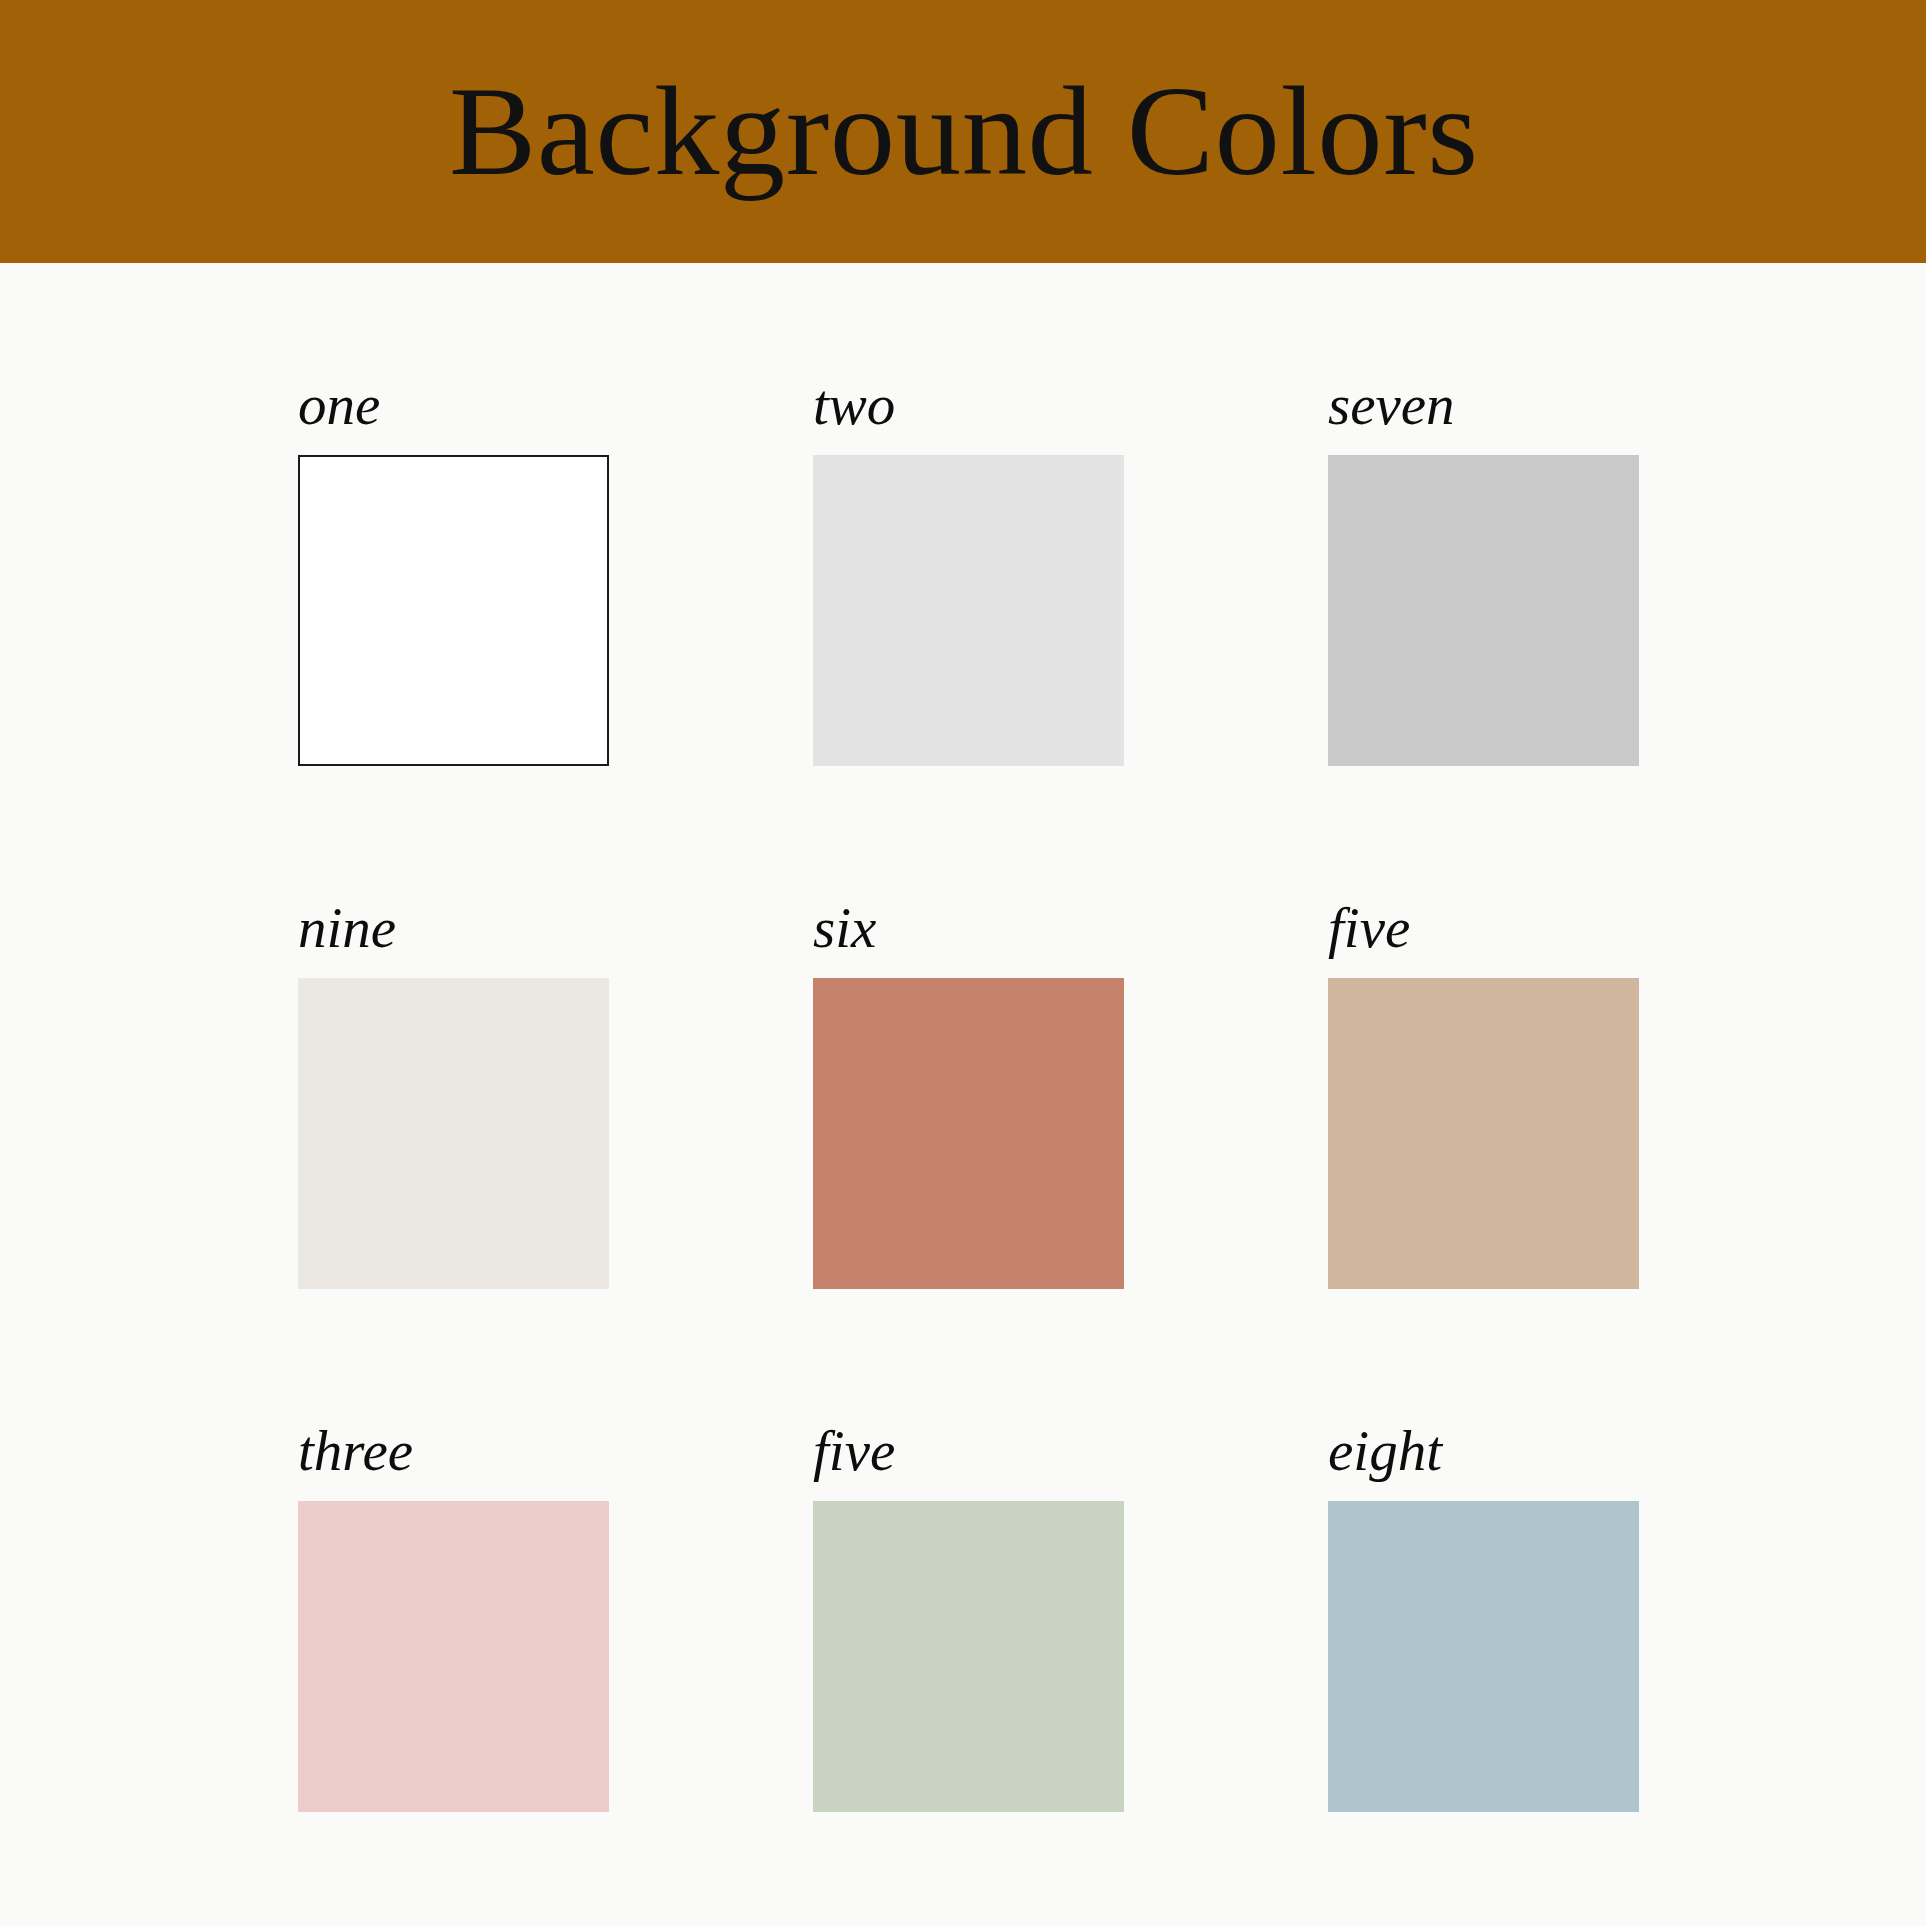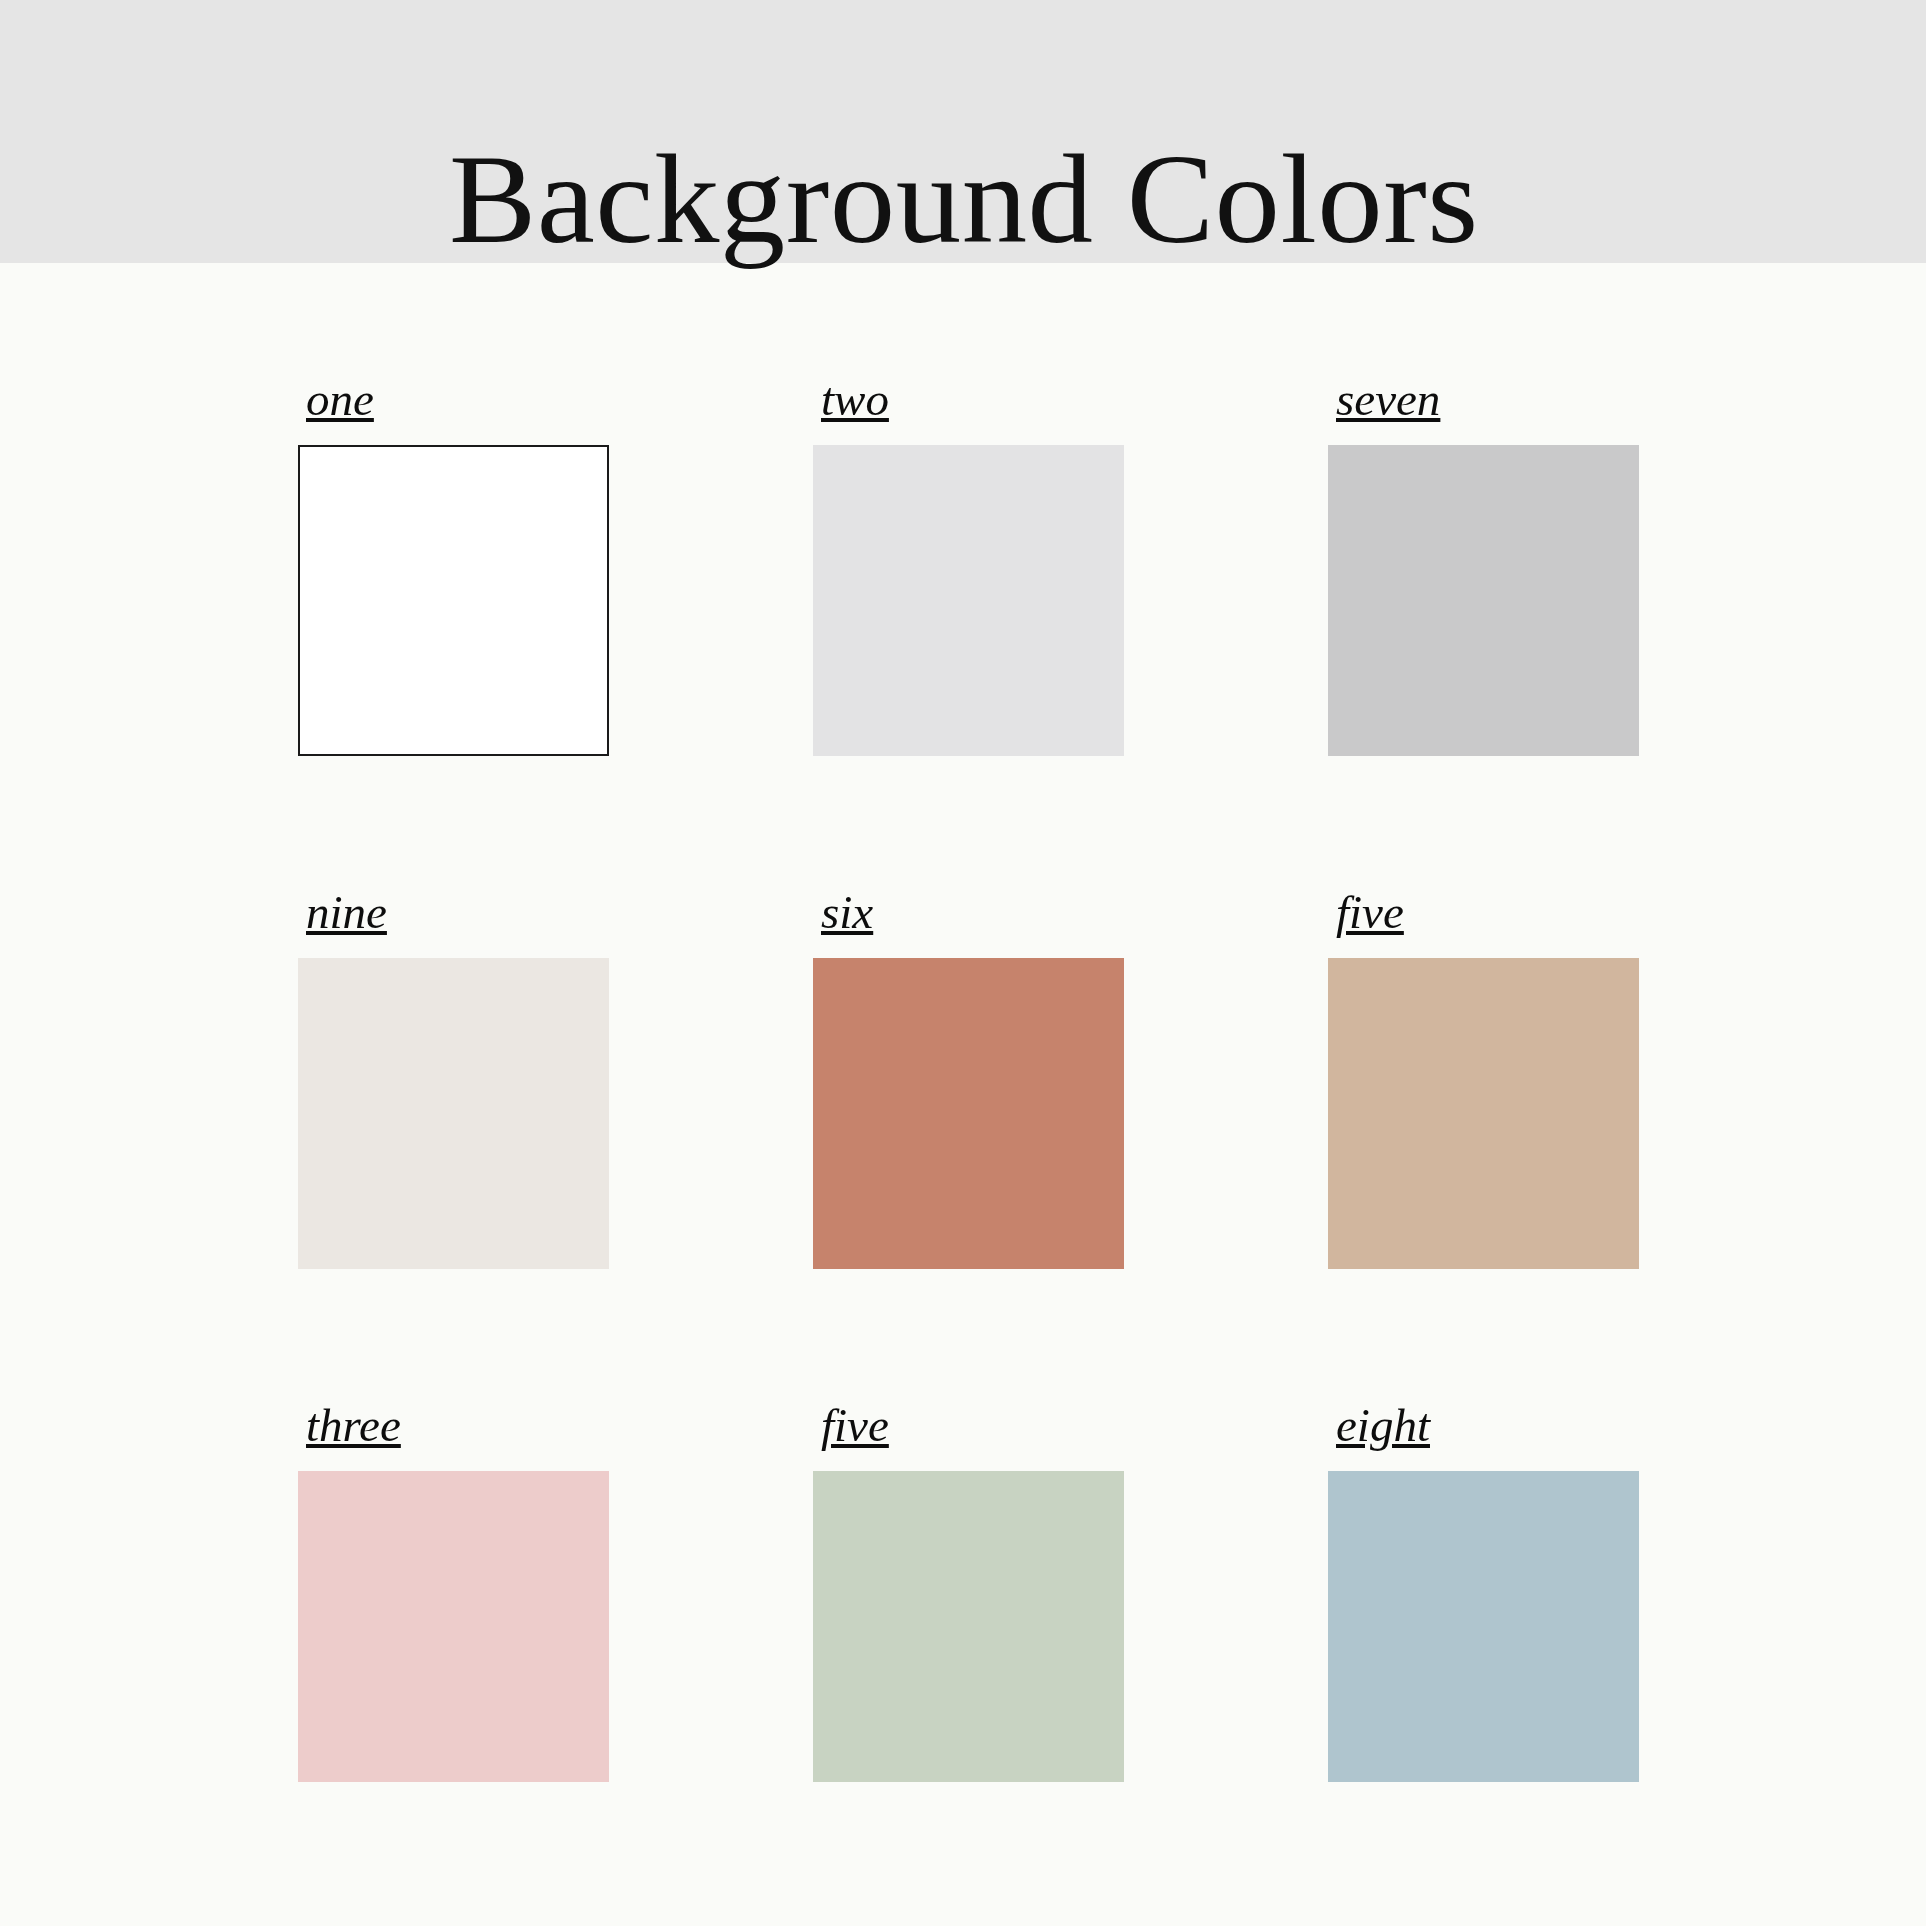--- a/index.html
+++ b/index.html
@@ -59,43 +59,42 @@
     width: 311px;
     display: flex;
     flex-direction: column;
     align-items: flex-start;
   }
 
   .swatch-label {
     font-family: "Liberation Serif", "DejaVu Serif", serif;
     font-style: italic;
     font-weight: 400;
-    font-size: 47px;
+    font-size: 57px;
     line-height: 1;
     color: #0D0D0D;
-    margin-left: 8px;
+    margin-left: 0;
     margin-bottom: 22px;
     white-space: nowrap;
-    text-decoration: underline;
   }
 
   .swatch-chip {
     width: 311px;
     height: 311px;
     display: block;
   }
 
   .swatch-chip.bordered {
     border: 2px solid #1A1A1A;
   }
 </style>
 </head>
 <body style="background: rgb(250, 251, 248);">
 
-<div id="header-band" style="background: #e5e5e5; align-items: flex-end;">
+<div id="header-band" style="background: #a16207;">
   <h1 id="page-title">Background Colors</h1>
 </div>
 
 <div id="palette-grid">
 
   <div class="swatch-cell">
     <span class="swatch-label">one</span>
     <div class="swatch-chip bordered" style="background: rgb(255, 255, 255); border-color: rgb(26, 26, 26);"></div>
   </div>
 

